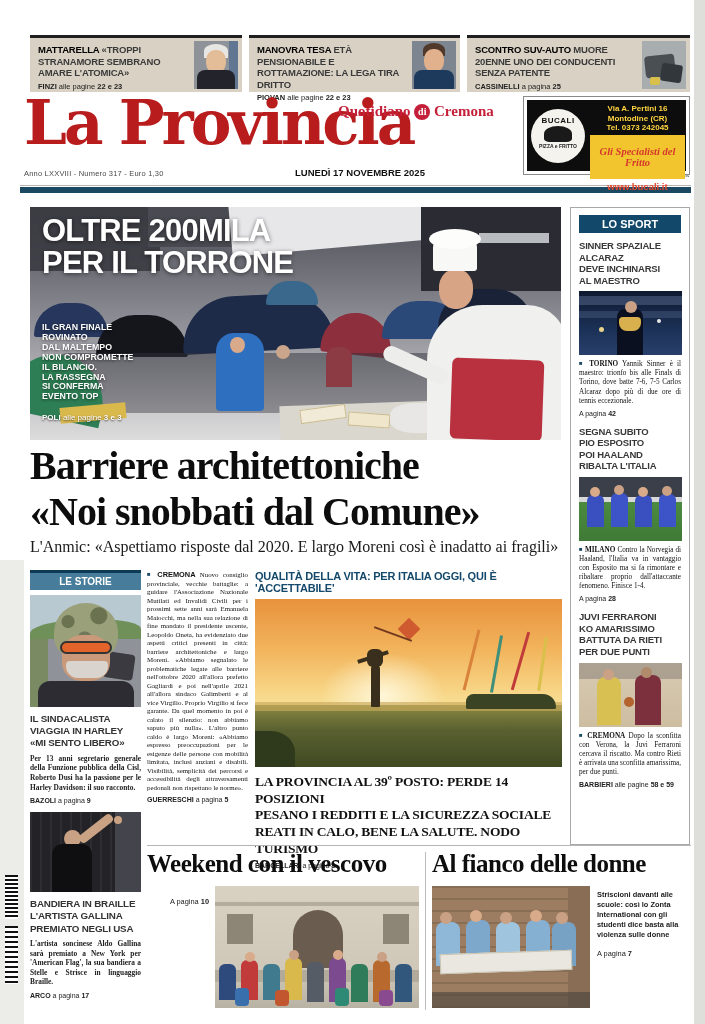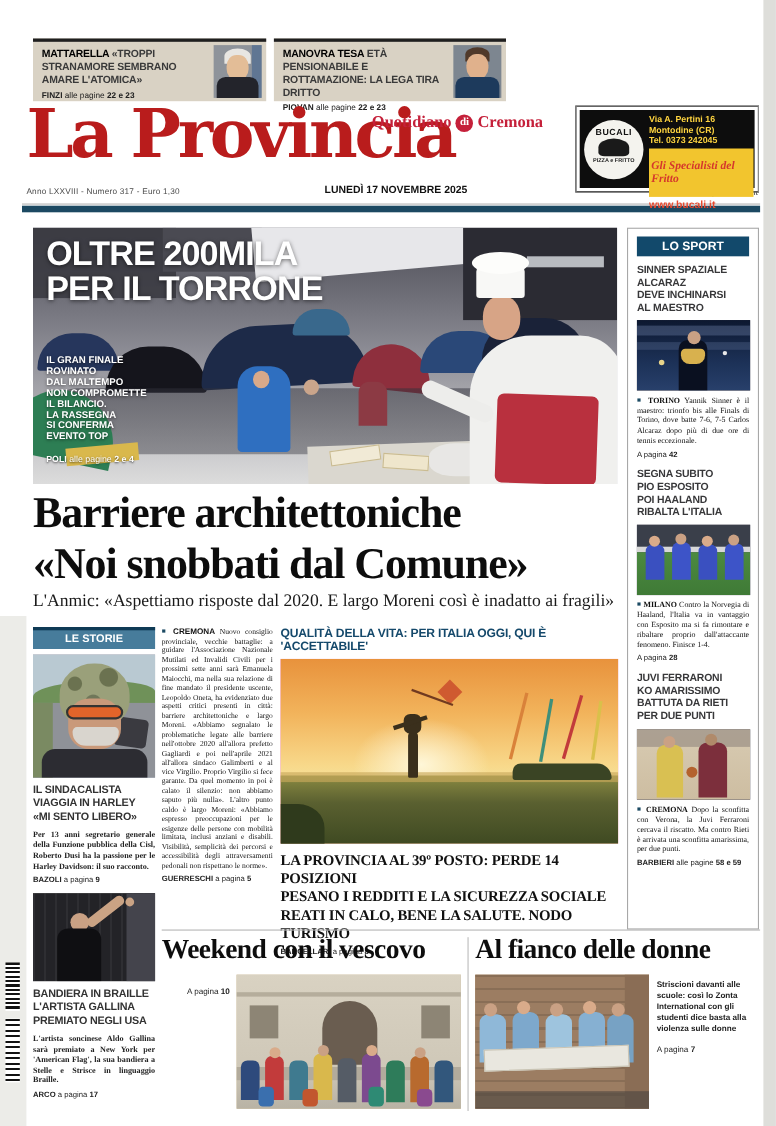--- a/index.html
+++ b/index.html
@@ -26,21 +26,21 @@
            font-weight:bold;font-size:15px;white-space:nowrap;}
   .di-circle{display:inline-block;width:16px;height:16px;border-radius:50%;background:#c5203a;color:#fff;
              font-size:10px;line-height:16px;text-align:center;vertical-align:1px;}
   .adbox{position:absolute;left:523px;top:96px;width:167px;height:79px;background:#0d0d0d;border:1px solid #8a8a8a;
          box-shadow:inset 0 0 0 3px #fff;box-sizing:border-box;z-index:4;}
   .ad-logo{position:absolute;left:7px;top:12px;width:54px;height:54px;border-radius:50%;background:#f4f3ee;
            text-align:center;overflow:hidden;}
   .ad-logo .brand{font-size:8px;font-weight:bold;color:#111;margin-top:7px;letter-spacing:.5px;}
   .ad-logo .blob{width:28px;height:16px;background:#1a1a1a;border-radius:50% 50% 20% 20%;margin:1px auto 1px;}
   .ad-logo .sub{font-size:5px;font-weight:bold;color:#222;}
-  .ad-right{position:absolute;left:66px;top:7px;width:95px;}
+  .ad-right{position:absolute;left:66px;top:7px;width:95px;text-align:center;}
   .ad-addr{color:#ffd540;font-weight:bold;font-size:8px;line-height:1.2;}
   .ad-slogan{margin:2px 0;background:#f2c52e;color:#d5372c;font-family:"Liberation Serif",serif;
              font-style:italic;font-weight:bold;font-size:10.5px;padding:11px 2px;}
   .ad-site{color:#e8492e;font-weight:bold;font-size:9.5px;}
   .issue-line{position:absolute;left:24px;top:169px;font-size:7.5px;color:#4a4a4a;letter-spacing:.2px;}
   .date-line{position:absolute;left:200px;top:167px;width:320px;text-align:center;font-size:9.5px;font-weight:bold;color:#111;}
   .site-line{position:absolute;right:16px;top:170px;font-size:7.5px;color:#333;}
   .rule-gray{position:absolute;left:20px;right:14px;top:185px;height:1px;background:#b5b5b5;}
   .bar-blue{position:absolute;left:20px;right:14px;top:187px;height:6px;background:#1c4962;}
 
@@ -139,20 +139,32 @@
       <div class="tb-ref"><b>PIOVAN</b> <span>alle pagine</span> <b>22 e 23</b></div>
     </div>
     <div class="tb-photo">
       <div class="pa" style="inset:0;background:#7d8690;"></div>
       <div class="pa" style="left:11px;top:2px;width:22px;height:13px;background:#50392a;border-radius:50% 50% 0 0;"></div>
       <div class="pa" style="left:12px;top:8px;width:20px;height:23px;background:#e0b18c;border-radius:45%;"></div>
       <div class="pa" style="left:2px;top:29px;width:40px;height:19px;background:#1d3a5c;border-radius:8px 8px 0 0;"></div>
     </div>
   </div>
 
+  <div class="topbox tb3">
+    <div class="tb-text">
+      <div class="tb-head"><span class="tb-kicker">SCONTRO SUV-AUTO</span> <span>MUORE 20ENNE UNO DEI CONDUCENTI SENZA PATENTE</span></div>
+      <div class="tb-ref"><b>CASSINELLI</b> <span>a pagina</span> <b>25</b></div>
+    </div>
+    <div class="tb-photo">
+      <div class="pa" style="inset:0;background:#a8adb0;"></div>
+      <div class="pa" style="left:3px;top:14px;width:30px;height:22px;background:#4a4f54;transform:rotate(-6deg);border-radius:4px;"></div>
+      <div class="pa" style="left:19px;top:23px;width:21px;height:18px;background:#32373c;transform:rotate(8deg);border-radius:3px;"></div>
+      <div class="pa" style="left:8px;top:36px;width:10px;height:8px;background:#d9c04a;border-radius:2px;"></div>
+    </div>
+  </div>
 
   <div class="mast-title">La Provincia</div>
   <div class="tagline">
     <span>Quotidiano</span>
     <span class="di-circle">di</span>
     <span>Cremona</span>
   </div>
 
   <div class="adbox">
     <div class="ad-logo">
@@ -216,21 +228,21 @@
     <div class="lead-deck">
       <span>IL GRAN FINALE</span>
       <span>ROVINATO</span>
       <span>DAL MALTEMPO</span>
       <span>NON COMPROMETTE</span>
       <span>IL BILANCIO.</span>
       <span>LA RASSEGNA</span>
       <span>SI CONFERMA</span>
       <span>EVENTO TOP</span>
     </div>
-    <div class="lead-ref"><b>POLI</b> <span>alle pagine</span> <b>2 e 4</b></div>
+    <div class="lead-ref"><b>POLI</b> <span>alle pagine</span> <b>3 e 3</b></div>
   </div>
 
   <div class="sport">
     <div class="sp-header">LO SPORT</div>
 
     <div class="sp-head">SINNER SPAZIALE
 ALCARAZ
 DEVE INCHINARSI
 AL MAESTRO</div>
     <div class="sp-photo">

